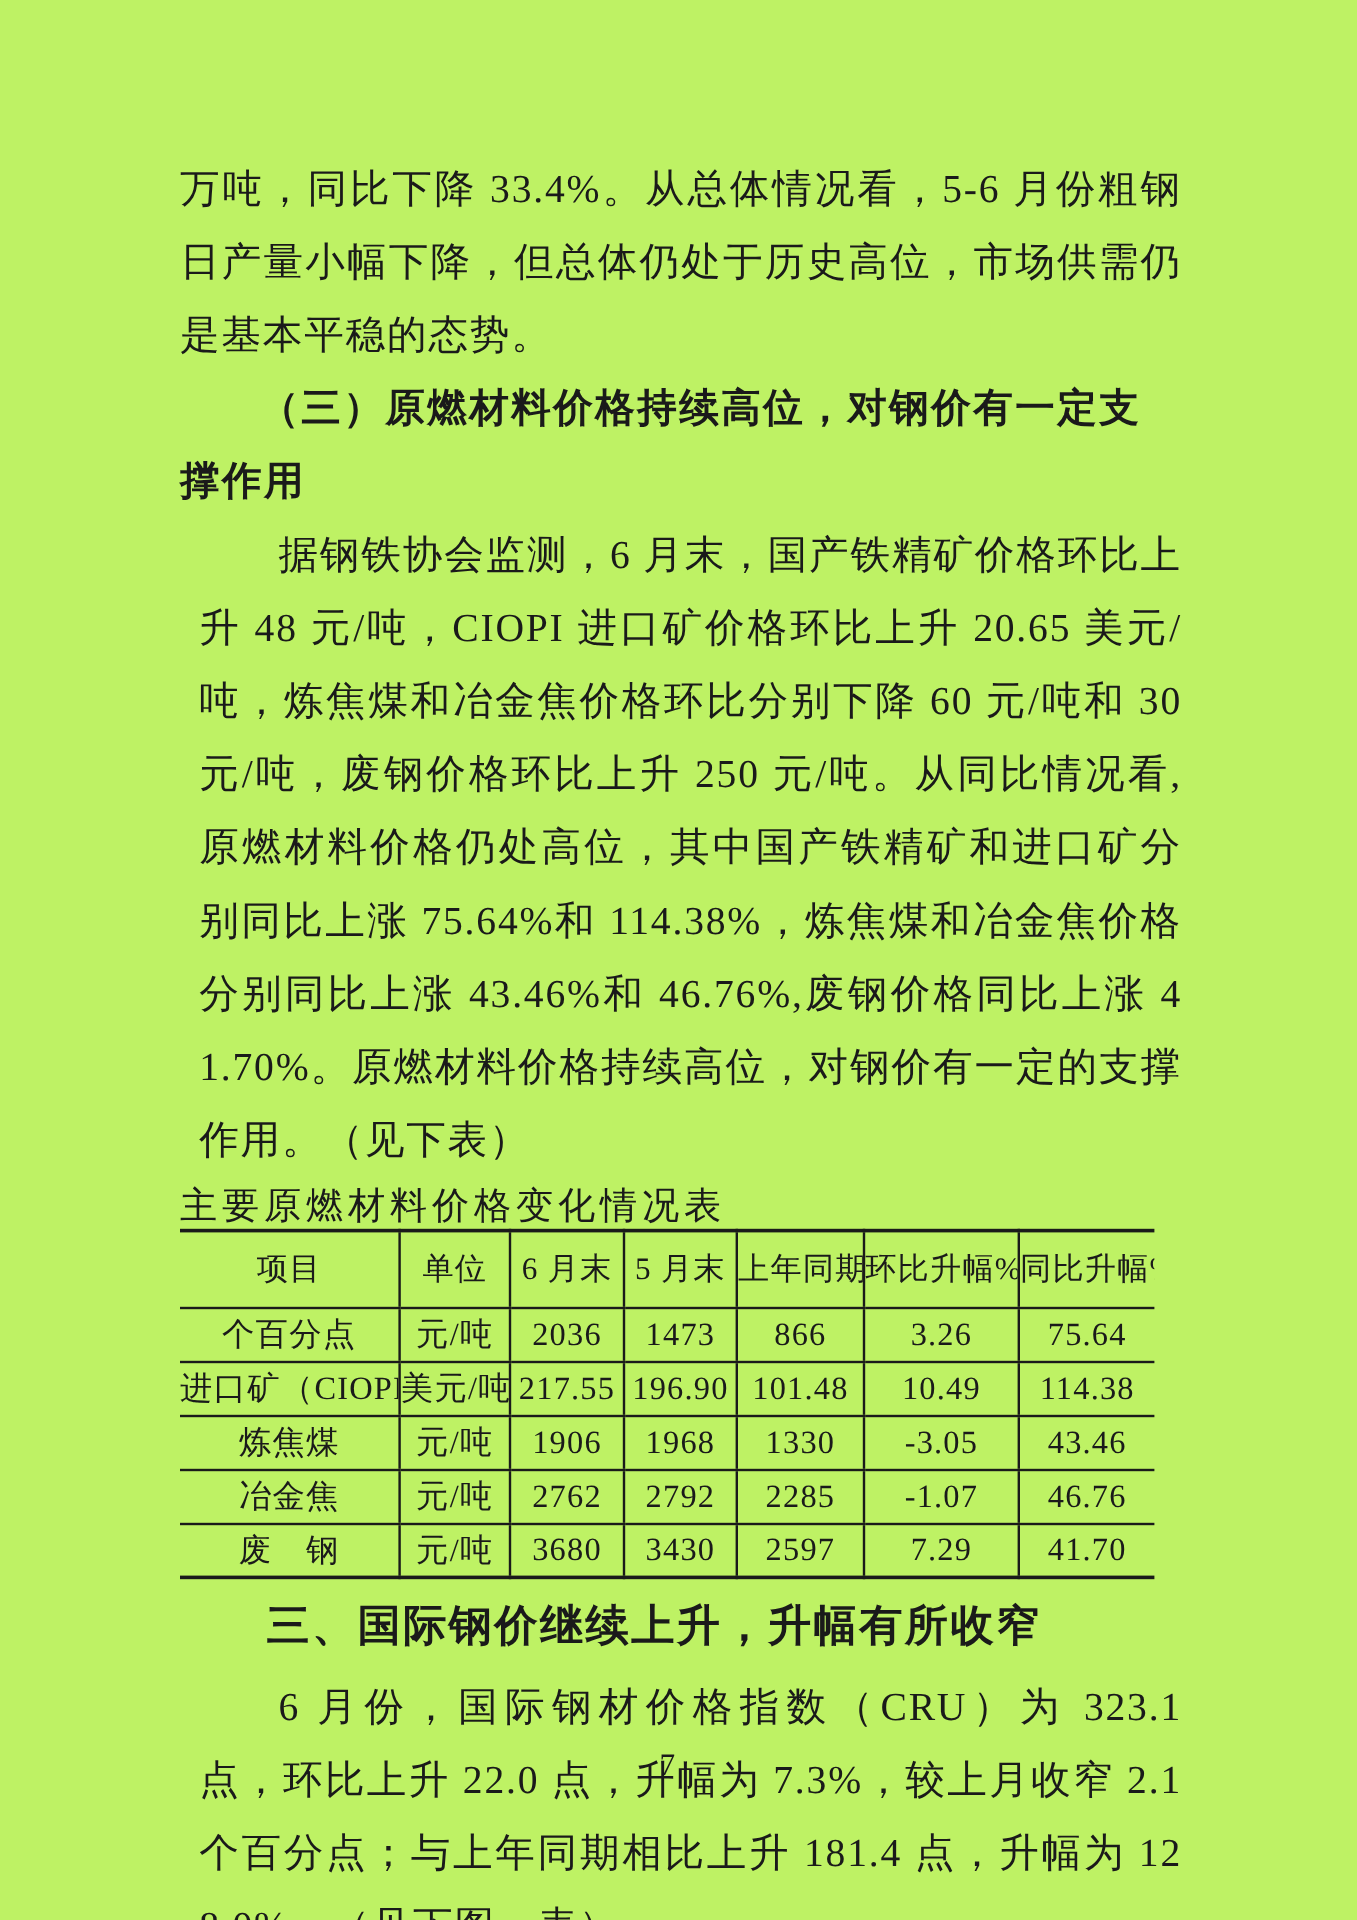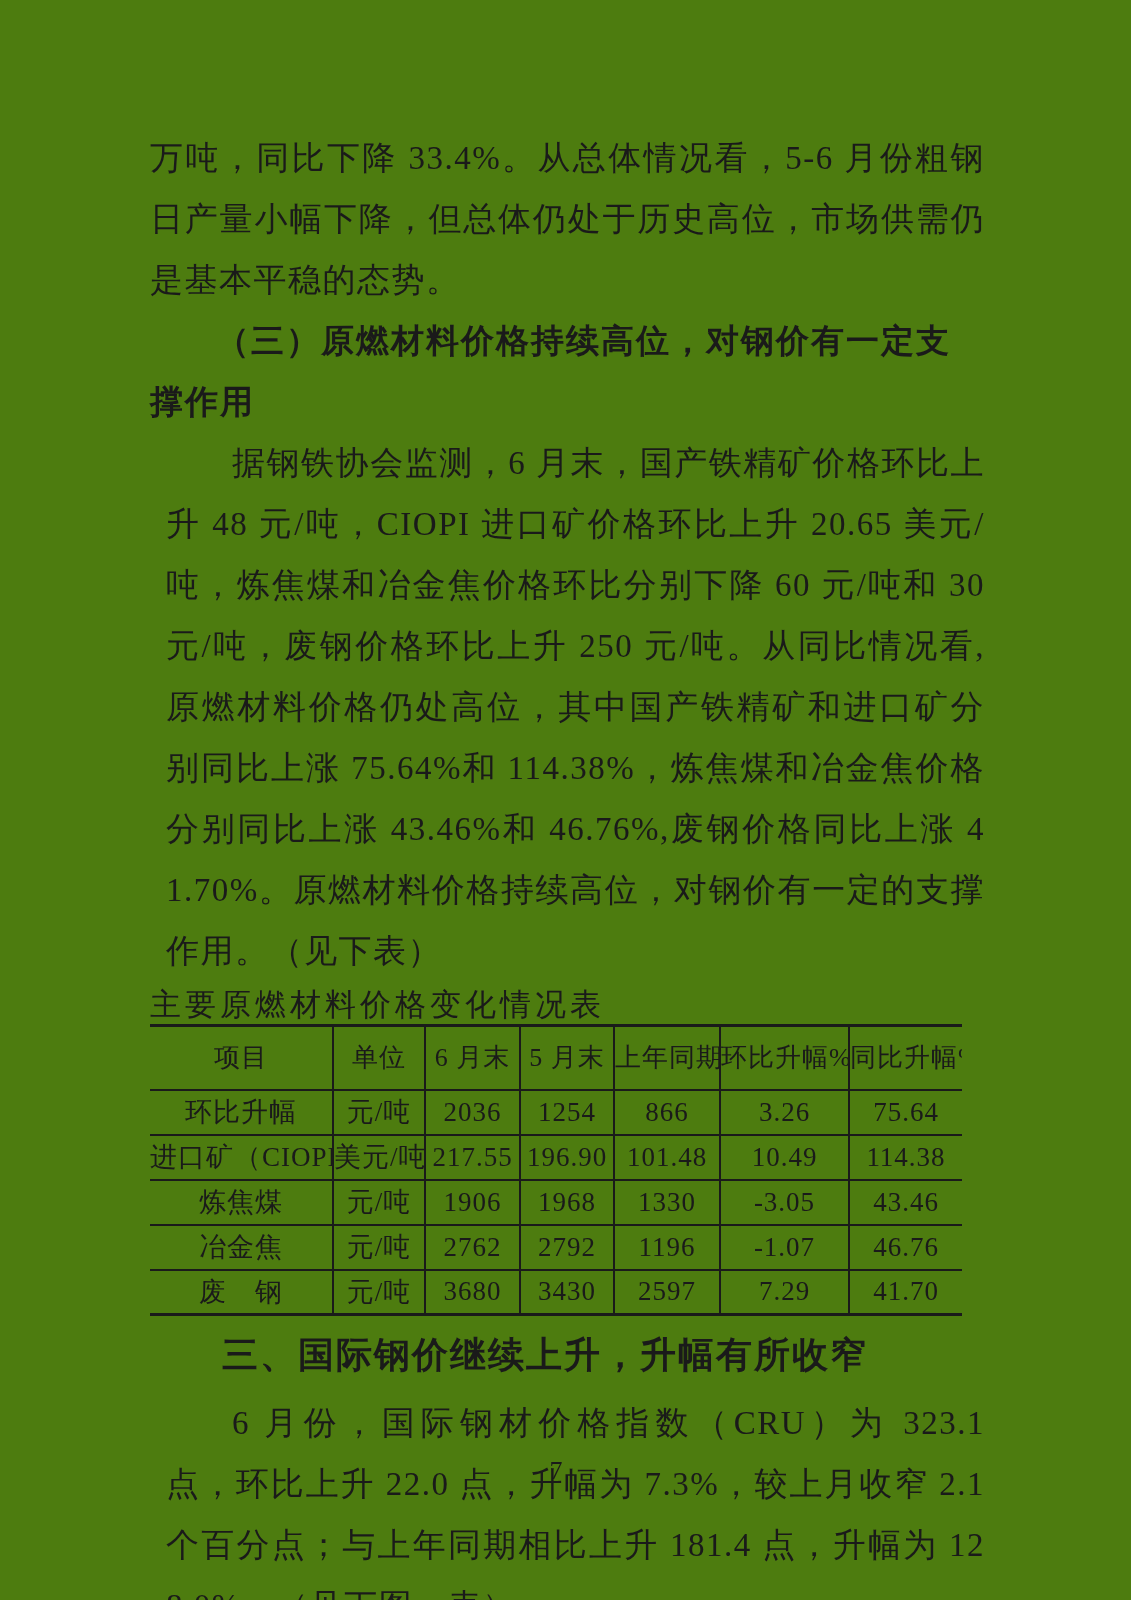--- a/index.html
+++ b/index.html
@@ -9,21 +9,21 @@
     height: 1600px;
     background: #ffffff;
     color: #1a1a1a;
     font-family: "Liberation Serif", "DejaVu Serif", serif;
     overflow: hidden;
   }
   .page {
     position: relative;
     width: 1131px;
     height: 1600px;
-    background: #4d7c0f;
+    background: #bef264;
   }
   .content {
     position: absolute;
     left: 150px;
     top: 128px;
     width: 835px;
   }
   p.body-text {
     margin: 0;
     font-size: 33px;
@@ -124,24 +124,24 @@
           <th>单位</th>
           <th>6 月末</th>
           <th>5 月末</th>
           <th>上年同期</th>
           <th>环比升幅%</th>
           <th>同比升幅%</th>
         </tr>
       </thead>
       <tbody>
         <tr>
-          <td>环比升幅</td>
+          <td>个百分点</td>
           <td>元/吨</td>
           <td>2036</td>
-          <td>1254</td>
+          <td>1473</td>
           <td>866</td>
           <td>3.26</td>
           <td>75.64</td>
         </tr>
         <tr>
           <td>进口矿（CIOPI）</td>
           <td>美元/吨</td>
           <td>217.55</td>
           <td>196.90</td>
           <td>101.48</td>
@@ -155,21 +155,21 @@
           <td>1968</td>
           <td>1330</td>
           <td>-3.05</td>
           <td>43.46</td>
         </tr>
         <tr>
           <td>冶金焦</td>
           <td>元/吨</td>
           <td>2762</td>
           <td>2792</td>
-          <td>1196</td>
+          <td>2285</td>
           <td>-1.07</td>
           <td>46.76</td>
         </tr>
         <tr>
           <td>废　钢</td>
           <td>元/吨</td>
           <td>3680</td>
           <td>3430</td>
           <td>2597</td>
           <td>7.29</td>

